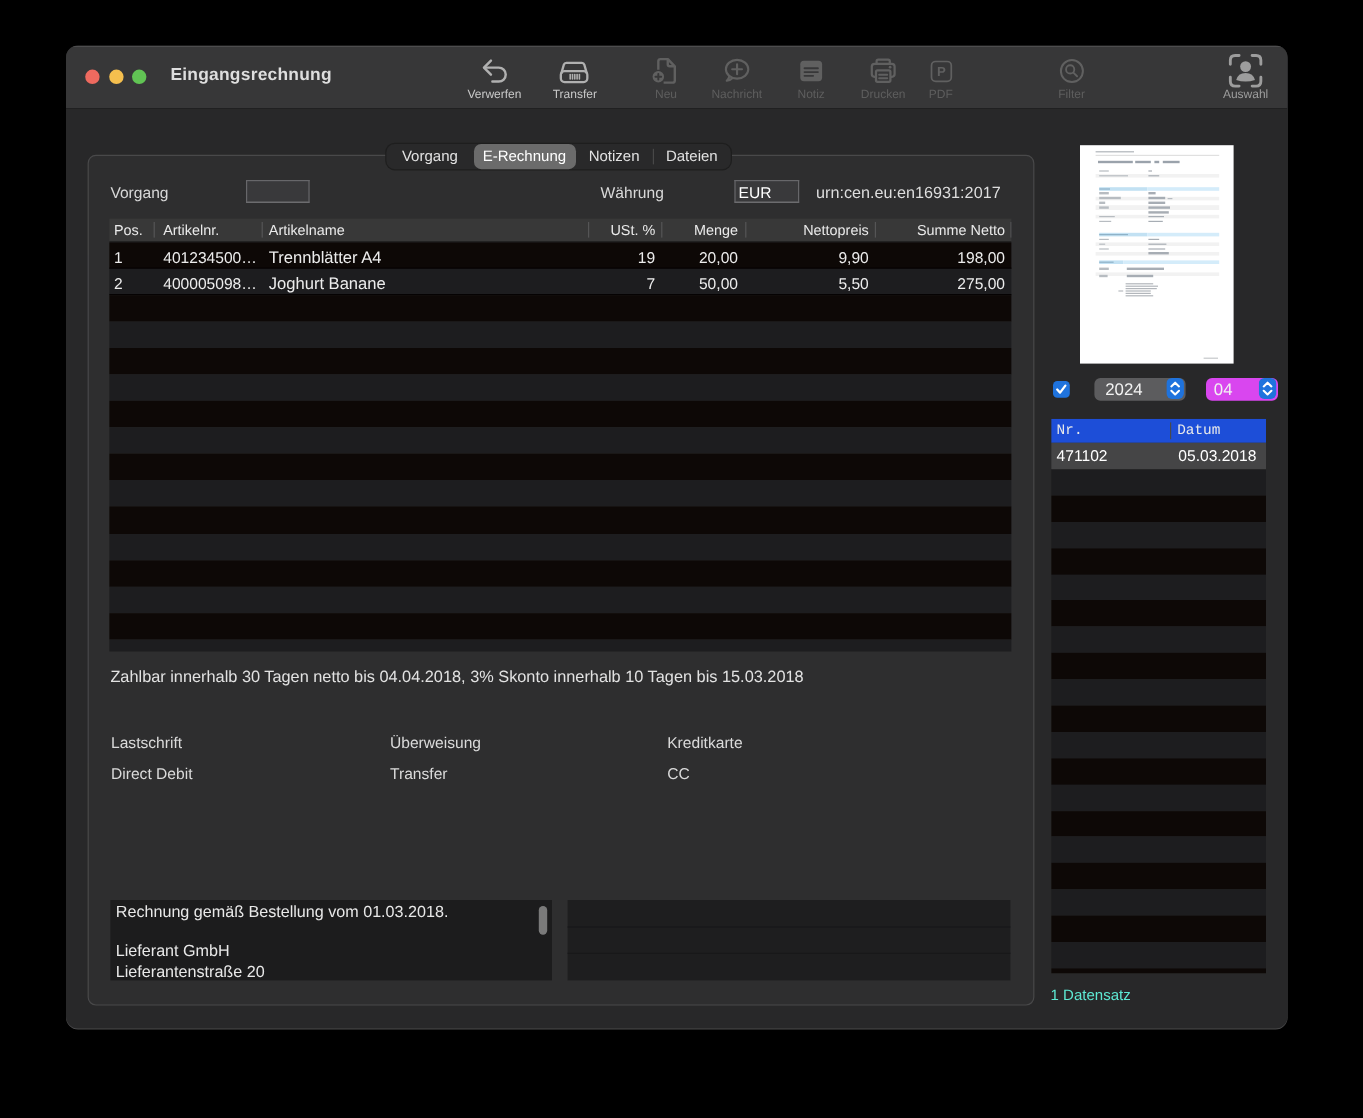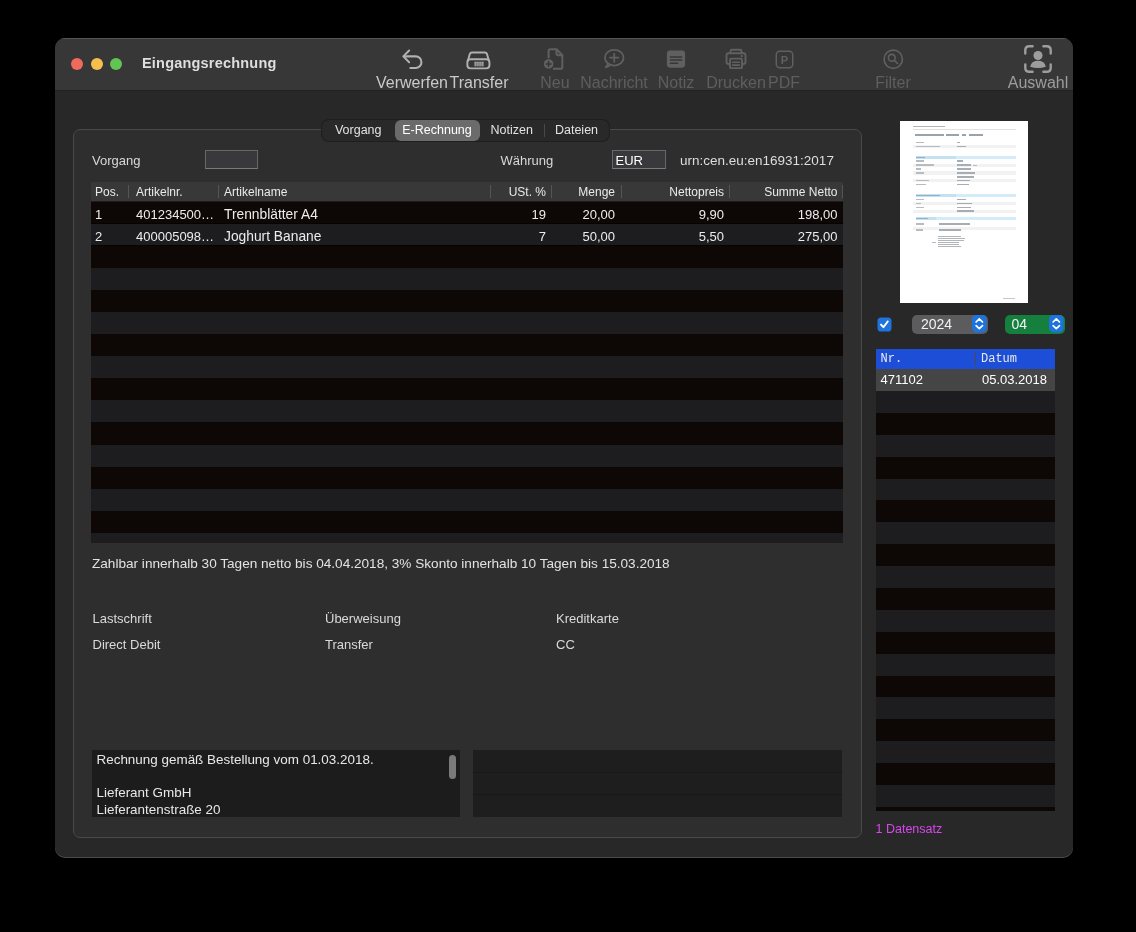--- a/index.html
+++ b/index.html
@@ -10,21 +10,21 @@
     background:#282829; border-radius:10px; overflow:hidden;
     box-shadow:0 1px 0 #4a4a4b; }
   .titlebar { position:absolute; left:0; top:0; width:1018px; height:53px;
     background:#373738; border-bottom:1px solid #202021; box-shadow:inset 0 1px 0 #565656; }
   .tl { position:absolute; top:20px; width:12px; height:12px; border-radius:50%; }
   .title { position:absolute; left:87px; top:16.5px; font-size:14.5px; font-weight:bold;
     color:#dedede; letter-spacing:0.2px; }
   .tbitem { position:absolute; top:8px; width:120px; text-align:center; }
   .tbitem svg { display:block; margin:0 auto; }
   .tbitem .ic { height:26px; display:flex; align-items:center; justify-content:center; }
-  .tbitem .lb { font-size:16px; margin-top:1.5px; }
+  .tbitem .lb { font-size:10px; margin-top:1.5px; }
   .en .lb { color:#c9c9c9; } .dis .lb { color:#5e5e5e; } .mid .lb { color:#9d9d9d; }
 
   
   .panel { position:absolute; left:18px; top:90.5px; width:789px; height:709px;
     border:1px solid #49494a; border-radius:7px; background:#2e2e2f; }
   .seg { position:absolute; left:267px; top:81.5px; width:287px; height:21px;
     background:#29292a; border-radius:7px; box-shadow:0 0 0 1px #1e1e1e;
     display:flex; z-index:3; }
   .seg div { text-align:center; font-size:12.5px; color:#e2e2e2;
     line-height:21px; position:relative; }
@@ -337,21 +337,21 @@
       <div style="position:relative;width:76px;height:19.5px;background:#5c5c5e;border-radius:5px;">
         <div style="position:absolute;left:9px;top:1.5px;font-size:14px;color:#f2f2f2;">2024</div>
         <div style="position:absolute;right:1px;top:0.8px;"><svg width="15" height="18" viewBox="0 0 15 18" fill="none">
             <rect x="0" y="0" width="14.6" height="17.4" rx="4.6" fill="#1f73dd"></rect>
             <path d="M4.1 7 L7.3 3.9 L10.5 7" stroke="#fff" stroke-width="1.7" stroke-linecap="round" stroke-linejoin="round"></path>
             <path d="M4.1 10.6 L7.3 13.7 L10.5 10.6" stroke="#fff" stroke-width="1.7" stroke-linecap="round" stroke-linejoin="round"></path>
           </svg></div>
       </div>
     </div>
   <div class="abs" style="left:949.5px; top:276.5px;">
-      <div style="position:relative;width:60px;height:19.5px;background:#15803d;border-radius:5px;">
+      <div style="position:relative;width:60px;height:19.5px;background:#d946ef;border-radius:5px;">
         <div style="position:absolute;left:7px;top:1.5px;font-size:14px;color:#f2f2f2;">04</div>
         <div style="position:absolute;right:1px;top:0.8px;"><svg width="15" height="18" viewBox="0 0 15 18" fill="none">
             <rect x="0" y="0" width="14.6" height="17.4" rx="4.6" fill="#1f73dd"></rect>
             <path d="M4.1 7 L7.3 3.9 L10.5 7" stroke="#fff" stroke-width="1.7" stroke-linecap="round" stroke-linejoin="round"></path>
             <path d="M4.1 10.6 L7.3 13.7 L10.5 10.6" stroke="#fff" stroke-width="1.7" stroke-linecap="round" stroke-linejoin="round"></path>
           </svg></div>
       </div>
     </div>
   <div class="sbtable">
       <div class="sbhead">
@@ -377,14 +377,14 @@
       <div class="sbrow sb-b"></div>
       <div class="sbrow sb-a"></div>
       <div class="sbrow sb-b"></div>
       <div class="sbrow sb-a"></div>
       <div class="sbrow sb-b"></div>
       <div class="sbrow sb-a"></div>
       <div class="sbrow sb-b"></div>
       <div class="sbrow sb-a"></div>
       <div class="sbrow sb-b"></div>
     </div>
-  <div class="abs" style="left:820.5px; top:784px; font-size:12.5px; color:#d946ef;">1 Datensatz</div>
+  <div class="abs" style="left:820.5px; top:784px; font-size:12.5px; color:#5eead4;">1 Datensatz</div>
 </div>
 
 </body></html>

